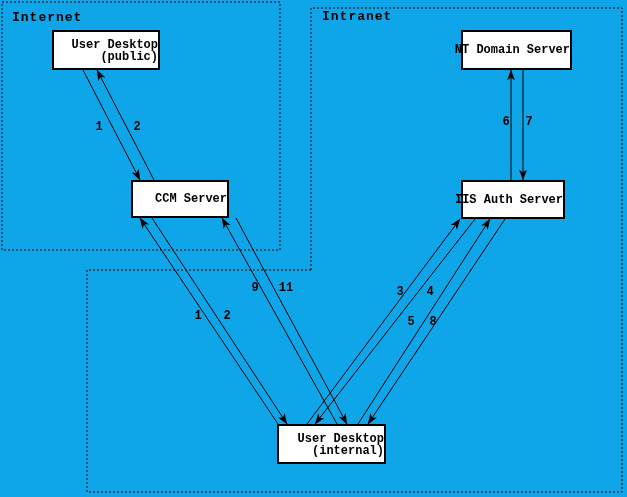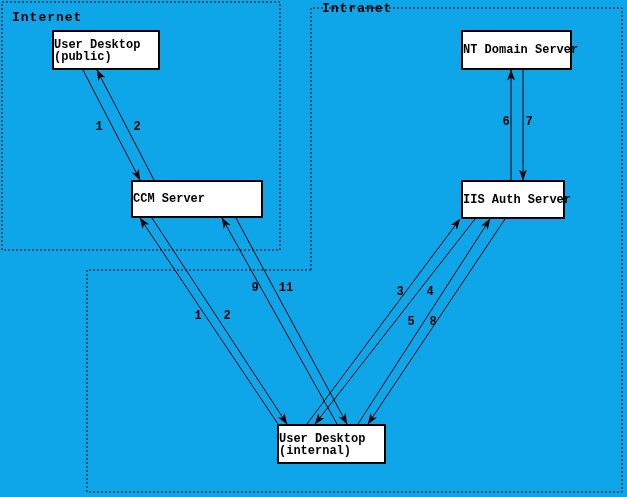--- a/index.html
+++ b/index.html
@@ -1,21 +1,21 @@
 <!DOCTYPE html>
 <html><head>
 <meta charset="utf-8">
 <style>
   html,body{margin:0;padding:0;background:#ffffff;}
   #canvas{position:relative;width:627px;height:497px;background:#0ea5e9;
           font-family:"Liberation Mono","DejaVu Sans Mono",monospace;color:#000;}
   svg.layer{position:absolute;left:0;top:0;width:627px;height:497px;}
   .region-label{position:absolute;font-size:13px;font-weight:bold;letter-spacing:1px;white-space:nowrap;}
   .node{position:absolute;border:2px solid #000;background:#fff;
-        display:flex;flex-direction:column;align-items:flex-start;justify-content:center;
+        display:flex;flex-direction:column;align-items:flex-end;justify-content:center;
         text-align:center;box-sizing:border-box;}
   .node-title{font-size:12px;font-weight:bold;line-height:14px;white-space:nowrap;}
   .node-subtitle{font-size:12px;font-weight:bold;line-height:11px;white-space:nowrap;}
   .node-subtitle:empty{display:none;}
   .edge-label{position:absolute;font-size:12px;font-weight:bold;line-height:12px;
               transform:translate(-50%,-50%);white-space:nowrap;}
 </style>
 </head>
 <body>
 
@@ -43,33 +43,33 @@
       <line x1="307" y1="424" x2="460" y2="219" marker-end="url(#arrow)"></line>
       <line x1="475" y1="219" x2="315" y2="424" marker-end="url(#arrow)"></line>
       <line x1="358" y1="424" x2="490" y2="219" marker-end="url(#arrow)"></line>
       <line x1="505" y1="219" x2="368" y2="424" marker-end="url(#arrow)"></line>
       <line x1="511" y1="180" x2="511" y2="70" marker-end="url(#arrow)"></line>
       <line x1="523" y1="70" x2="523" y2="180" marker-end="url(#arrow)"></line>
     </g>
   </svg>
 
   <div class="region-label" style="left:12px;top:10px;">Internet</div>
-  <div class="region-label" style="left:322px;top:1px;">Intranet</div>
+  <div class="region-label" style="left:322px;top:9px;">Intranet</div>
 
   <div class="node" style="left:52px;top:30px;width:108px;height:40px;">
     <div class="node-title">User Desktop</div>
     <div class="node-subtitle">(public)</div>
   </div>
 
   <div class="node" style="left:461px;top:30px;width:111px;height:40px;">
     <div class="node-title">NT Domain Server</div>
 
   </div>
 
-  <div class="node" style="left:131px;top:180px;width:132px;height:38px;">
+  <div class="node" style="left:131px;top:180px;width:98px;height:38px;">
     <div class="node-title">CCM Server</div>
 
   </div>
 
   <div class="node" style="left:461px;top:180px;width:104px;height:39px;">
     <div class="node-title">IIS Auth Server</div>
 
   </div>
 
   <div class="node" style="left:277px;top:424px;width:109px;height:40px;">

